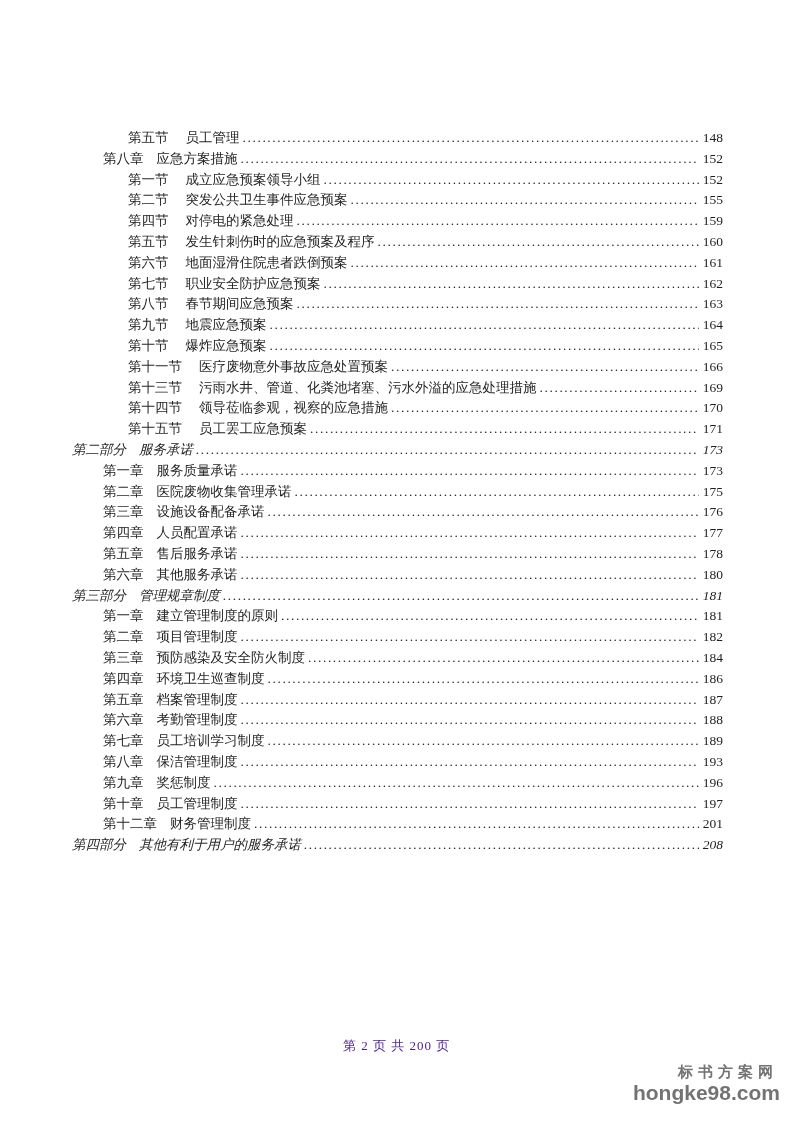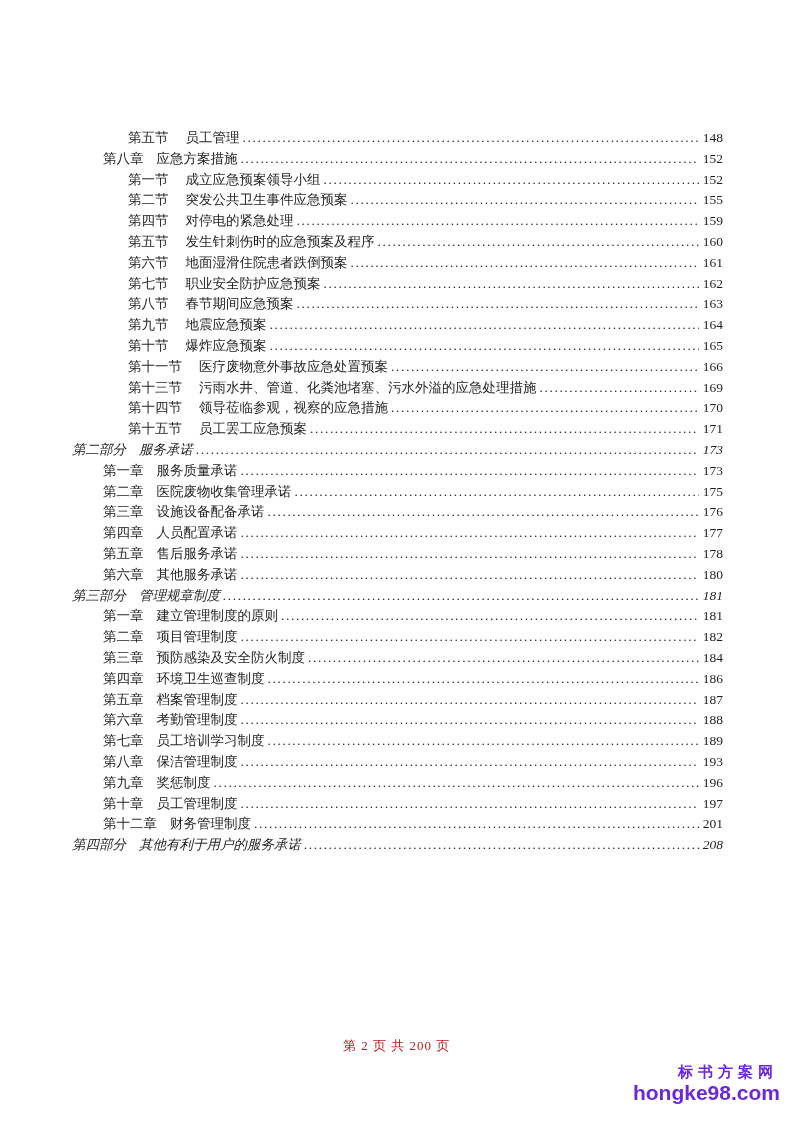--- a/index.html
+++ b/index.html
@@ -58,30 +58,30 @@
     padding-left: 4px;
     text-align: center;
   }
   .footer {
     position: absolute;
     left: 0;
     right: 0;
     top: 1037px;
     text-align: center;
     font-size: 13px;
-    color: #b91c1c;
+    color: #4c1d95;
     letter-spacing: 1px;
   }
   .watermark {
     position: absolute;
     right: 13px;
     top: 1064px;
     text-align: right;
     font-family: "Liberation Sans", "DejaVu Sans", sans-serif;
-    color: #6d28d9;
+    color: #737373;
     line-height: 1.1;
   }
   .watermark .wm-name {
     font-size: 15px;
     font-weight: 700;
     letter-spacing: 5px;
     margin-right: 2px;
   }
   .watermark .wm-url {
     font-size: 21px;

